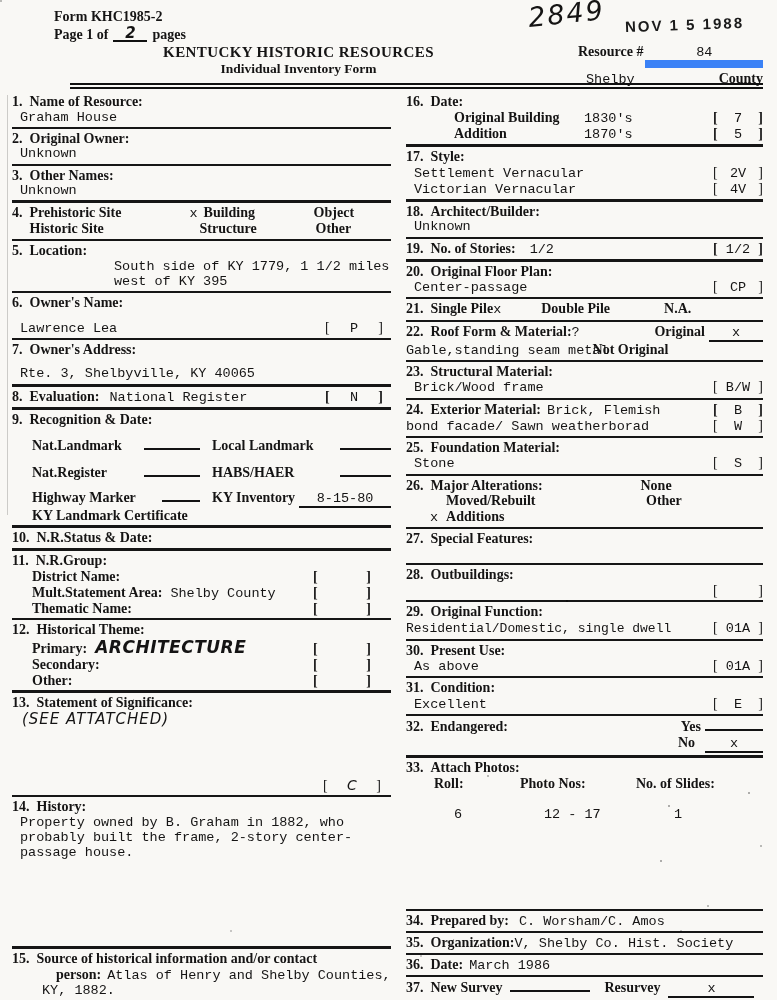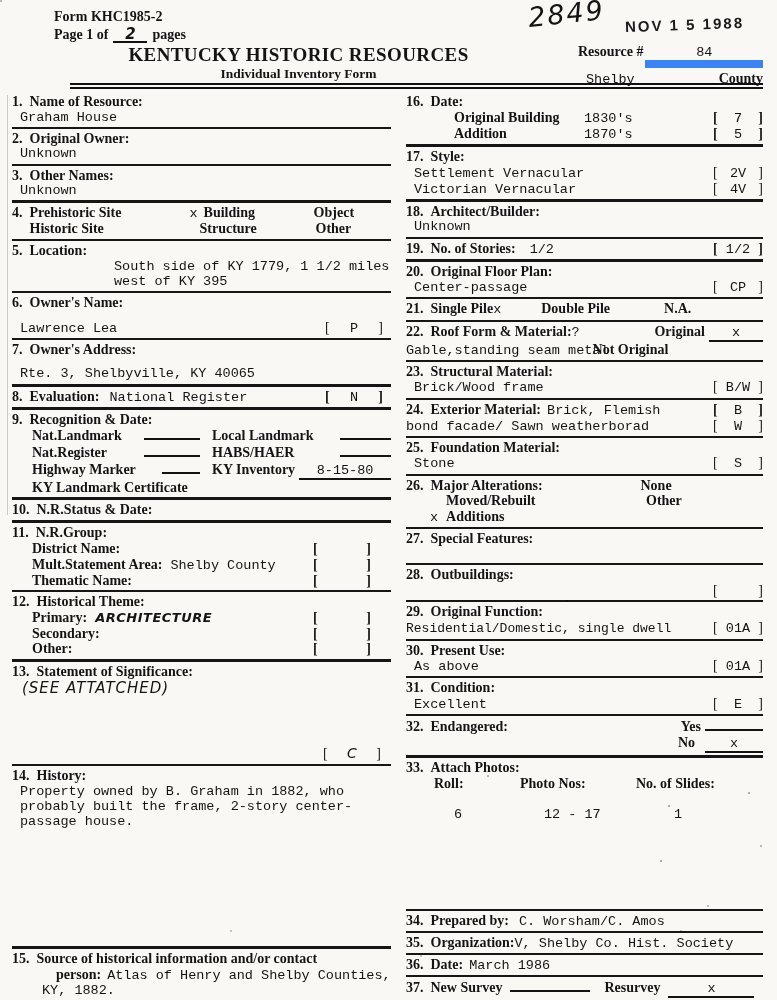--- a/index.html
+++ b/index.html
@@ -19,29 +19,29 @@
       680px 930px 0 rgba(0,0,0,.2), 760px 845px 0 rgba(0,0,0,.25); }
 
   .lbl { font-weight:bold; font-size:14px; }
   .mono { font-family:"Liberation Mono","DejaVu Sans Mono",monospace; font-size:13.5px; font-weight:normal; }
   .hand { font-family:"DejaVu Sans",sans-serif; font-style:italic; }
   .num { font-weight:bold; margin-right:7px; white-space:nowrap; }
 
   
   .hdr { position:relative; height:92px; }
   .hdr .formcode { position:absolute; left:54px; top:8px; font-weight:bold; font-size:14px; line-height:1.25; }
-  .pg-row { display:flex; align-items:flex-end; gap:5px; }
+  .pg-row { display:flex; align-items:center; gap:5px; }
   .pg-num { display:inline-block; min-width:34px; text-align:center; border-bottom:2px solid #111;
             font-family:"DejaVu Sans",sans-serif; font-style:italic; font-size:15px; line-height:13px; }
   .hw-num { position:absolute; left:528px; top:-2px; font-family:"DejaVu Sans",sans-serif; font-style:italic;
             font-size:27px; transform:rotate(-6deg); letter-spacing:2px; }
   .stamp { position:absolute; left:625px; top:16px; font-family:"Liberation Sans",sans-serif;
            font-weight:bold; font-size:15px; letter-spacing:2px; transform:rotate(-2deg); color:#1b1b1b; }
   .titles { position:absolute; left:0; right:180px; top:44px; text-align:center; }
-  .titles .t1 { font-weight:bold; font-size:19px; letter-spacing:.4px; }
+  .titles .t1 { font-weight:bold; font-size:15px; letter-spacing:.4px; }
   .titles .t2 { font-weight:bold; font-size:13.5px; }
   .resblock { position:absolute; right:14px; top:44px; width:185px; font-weight:bold; font-size:14px; }
   .res-row { display:flex; align-items:baseline; }
   .res-val { flex:1; text-align:center; border-bottom:8px solid #3b82f6; margin-left:2px; }
   .county-row { display:flex; align-items:baseline; margin-top:3px; }
   .county-val { flex:1; text-align:left; padding-left:8px; border-bottom:2px solid #111; margin-right:6px; }
   .hdr-rule { position:absolute; left:70px; right:14px; bottom:3px; height:6px;
               border-top:2px solid #101010; border-bottom:2px solid #101010; }
 
   
@@ -49,37 +49,37 @@
   .col-l { width:379px; display:flex; flex-direction:column; }
   .col-r { flex:1; display:flex; flex-direction:column; }
 
   .fi { border-bottom:2px solid #161616; padding:2px 0 2px; line-height:1.12; }
   .fi.hv { border-bottom-width:3px; }
   .fi.noline { border-bottom:none; }
   .row { display:flex; align-items:baseline; }
   .ind { padding-left:20px; }
   .ind2 { padding-left:44px; }
   .vind { padding-left:8px; }
-  .grow { flex:1; }
+  .grow { flex:1;margin-top:10px; }
   .push { margin-left:auto; }
 
   .brk { display:inline-flex; justify-content:space-between; align-items:baseline;
          width:58px; font-size:14px; }
   .brk .mono { font-size:13.5px; }
   .brk-w { width:50px; }
 
   .ul { display:inline-block; border-bottom:2px solid #131313; height:13px; }
   .ulv { border-bottom:2px solid #131313; text-align:center; }
 
   .sig-blank { height:50px; }
   .h14-blank { flex:1; } .gap16 { height:16px; }
 
   .xsub { vertical-align:-3px; }
   .handnote { font-size:15px; letter-spacing:1px; }
-  .handcap { font-size:13px; letter-spacing:.5px; }
+  .handcap { font-size:17px; letter-spacing:.5px; }
 </style>
 </head>
 <body>
 
 <div class="page">
   <div class="edge-line"></div>
   <div class="noise"></div>
 
   <div class="hdr">
     <div class="formcode">

